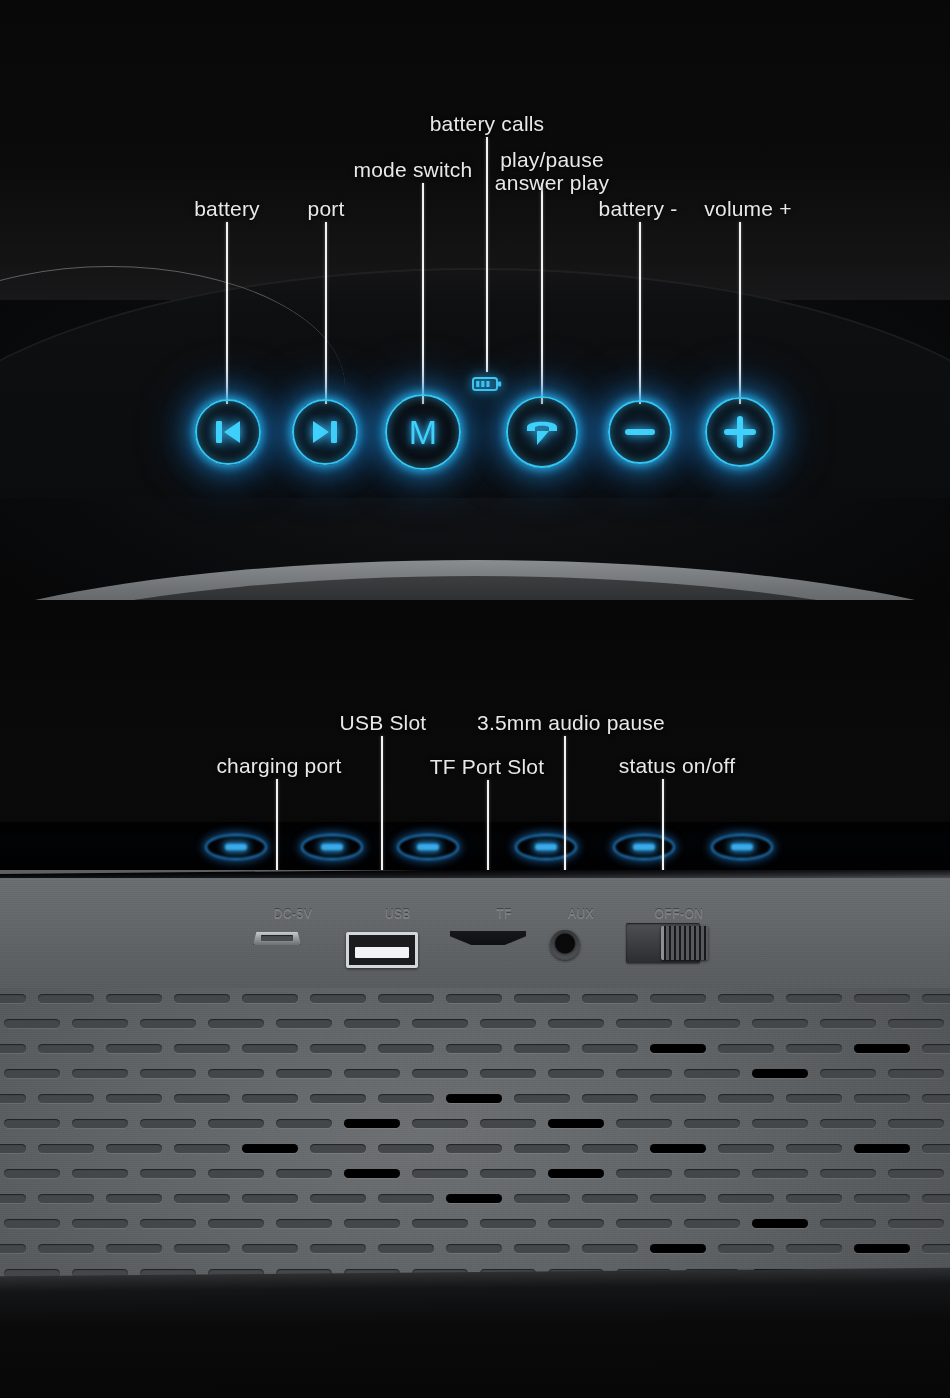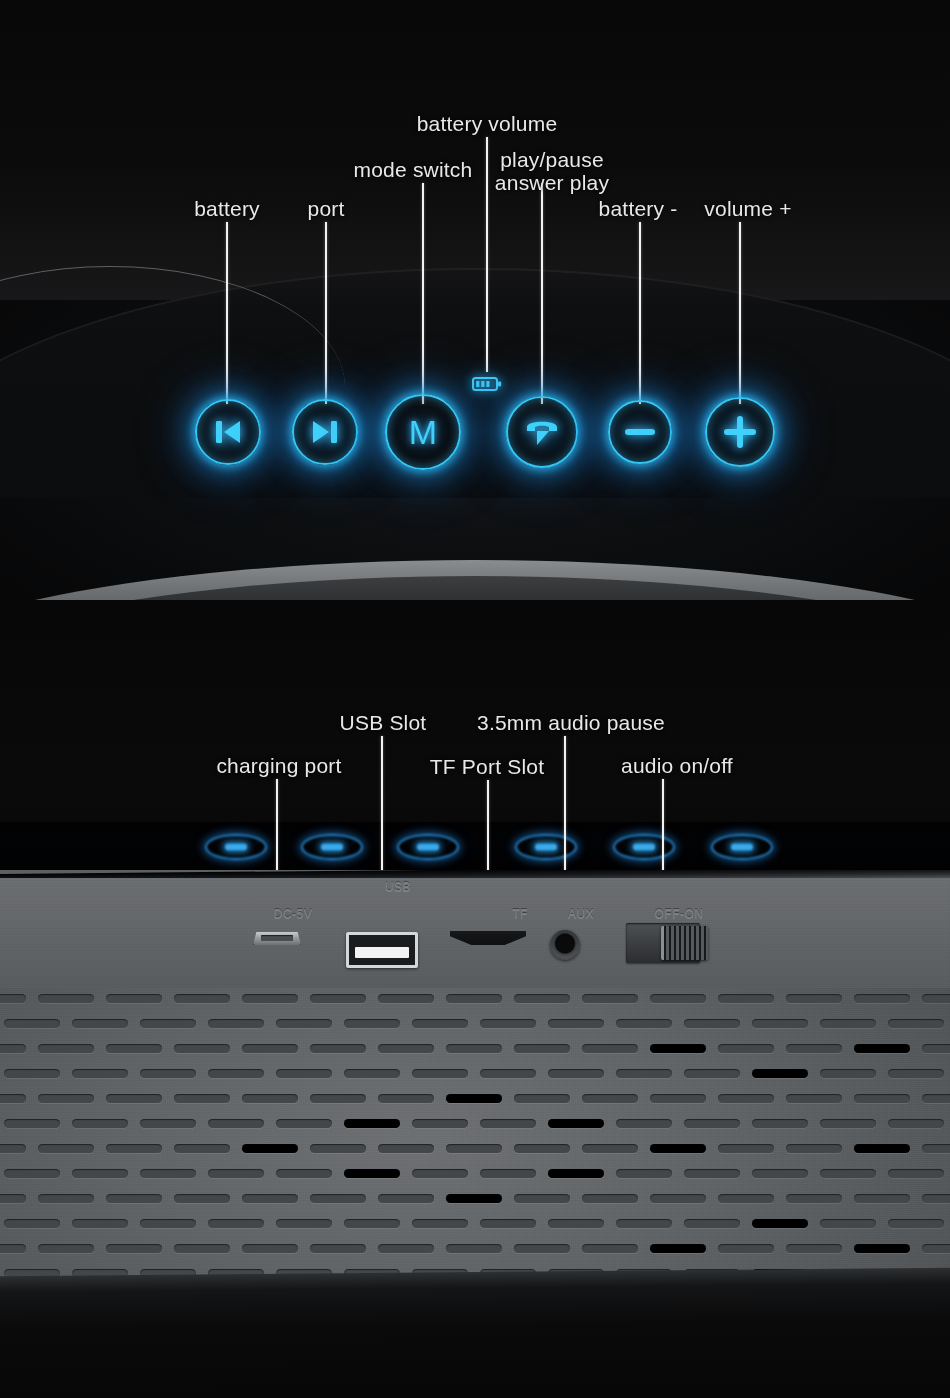--- a/index.html
+++ b/index.html
@@ -271,21 +271,21 @@
   <div class="leader" style="left:325px;top:222px;height:182px;"></div>
   <div class="leader" style="left:422px;top:183px;height:221px;"></div>
   <div class="leader" style="left:486px;top:137px;height:235px;"></div>
   <div class="leader" style="left:541px;top:183px;height:221px;"></div>
   <div class="leader" style="left:639px;top:222px;height:182px;"></div>
   <div class="leader" style="left:739px;top:222px;height:182px;"></div>
 
   <div class="callout ctr" style="left:227px;top:196px;">battery</div>
   <div class="callout ctr" style="left:326px;top:196px;">port</div>
   <div class="callout ctr" style="left:413px;top:157px;">mode switch</div>
-  <div class="callout ctr" style="left:487px;top:111px;">battery volume</div>
+  <div class="callout ctr" style="left:487px;top:111px;">battery calls</div>
   <div class="callout ctr" style="left:552px;top:147px;">play/pause</div>
   <div class="callout ctr" style="left:552px;top:170px;">answer play</div>
   <div class="callout ctr" style="left:638px;top:196px;">battery -</div>
   <div class="callout ctr" style="left:748px;top:196px;">volume +</div>
 
   <div id="battery">
     <svg width="30" height="16" viewBox="0 0 30 16">
       <rect x="1" y="2" width="24" height="12" rx="2.5" fill="none" stroke="#3fd0fb" stroke-width="2"></rect>
       <rect x="26" y="5.5" width="3.2" height="5" rx="1" fill="#3fd0fb"></rect>
       <rect x="4.2" y="5" width="3.1" height="6" fill="#3fd0fb"></rect>
@@ -358,21 +358,21 @@
   <div class="leader" style="left:276px;top:779px;height:96px;"></div>
   <div class="leader" style="left:381px;top:736px;height:139px;"></div>
   <div class="leader" style="left:487px;top:780px;height:95px;"></div>
   <div class="leader" style="left:564px;top:736px;height:139px;"></div>
   <div class="leader" style="left:662px;top:779px;height:96px;"></div>
 
   <div class="callout ctr" style="left:279px;top:753px;">charging port</div>
   <div class="callout ctr" style="left:383px;top:710px;">USB Slot</div>
   <div class="callout ctr" style="left:487px;top:754px;">TF Port Slot</div>
   <div class="callout ctr" style="left:571px;top:710px;">3.5mm audio pause</div>
-  <div class="callout ctr" style="left:677px;top:753px;">audio on/off</div>
+  <div class="callout ctr" style="left:677px;top:753px;">status on/off</div>
 
   <div id="bot-scene">
     <div id="bot-topedge"></div>
     <div id="port-panel">
       <div id="port-panel-noise"></div>
     </div>
     <div id="grille">
       <div id="grille-noise"></div>
     <div class="slot" style="left: -30px; top: 6px; width: 56px;"></div>
         <div class="slot" style="left: 38px; top: 6px; width: 56px;"></div>
@@ -591,22 +591,22 @@
         <div class="slot" style="left: 718px; top: 356px; width: 56px;"></div>
         <div class="slot" style="left: 786px; top: 356px; width: 56px;"></div>
         <div class="slot" style="left: 854px; top: 356px; width: 56px;"></div>
         <div class="slot" style="left: 922px; top: 356px; width: 56px;"></div>
       </div>
     <div id="bot-bottomline"></div>
     <div id="bot-bottomband"></div>
   </div>
 
   <div class="engrave" style="left:277px;top:907px;">DC-5V</div>
-  <div class="engrave" style="left:382px;top:880px;">USB</div>
-  <div class="engrave" style="left:504px;top:907px;">TF</div>
+  <div class="engrave" style="left:382px;top:907px;">USB</div>
+  <div class="engrave" style="left:488px;top:907px;">TF</div>
   <div class="engrave" style="left:565px;top:907px;">AUX</div>
   <div class="engrave" style="left:663px;top:907px;">OFF-ON</div>
 
   <div class="port" id="p-dc" style="left:277px;"></div>
   <div id="p-dc-in" style="left:277px;"></div>
   <div class="port" id="p-usb" style="left:382px;"></div>
   <div id="p-usb-bar" style="left:382px;"></div>
   <div class="port" id="p-tf" style="left:488px;"></div>
   <div class="port" id="p-aux" style="left:565px;"></div>
   <div class="port" id="p-sw" style="left:663px;"></div>

